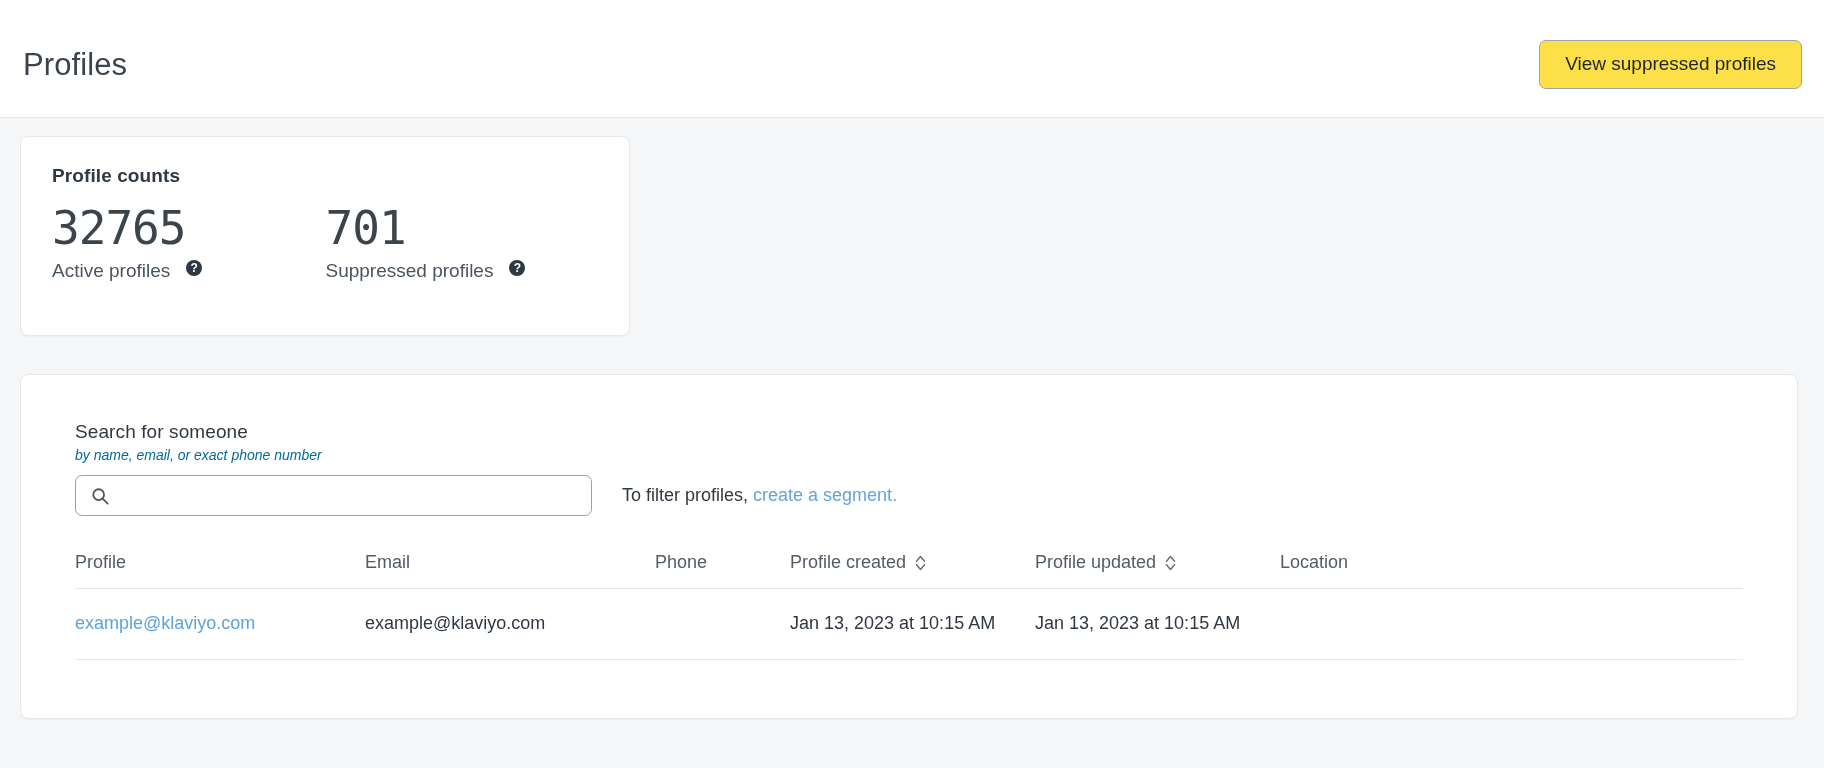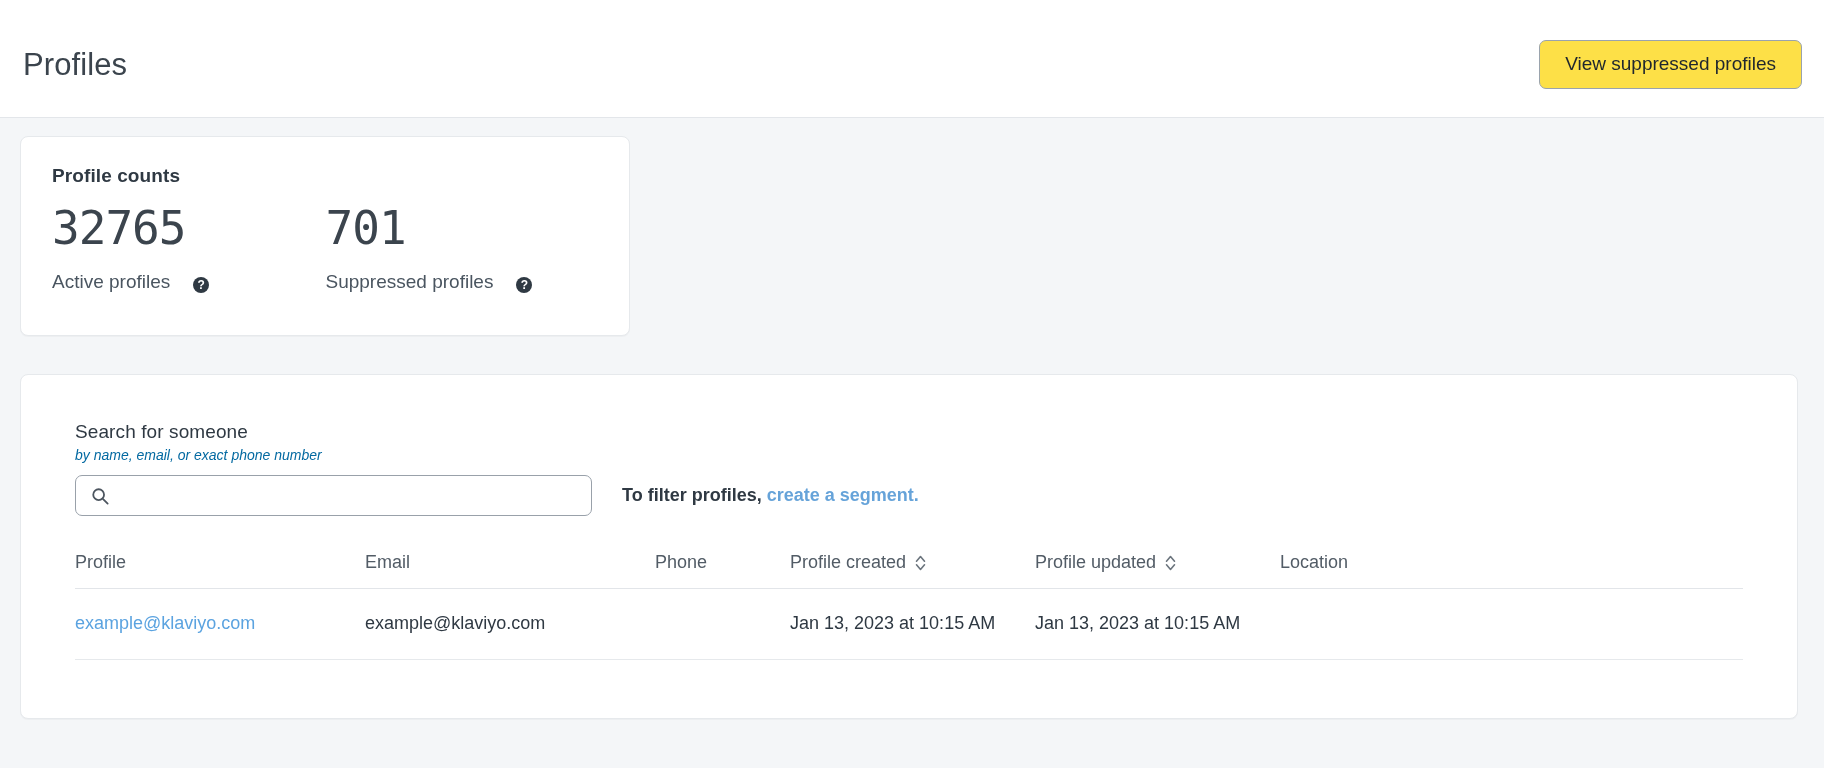--- a/index.html
+++ b/index.html
@@ -89,23 +89,23 @@
     font-family: "DejaVu Sans Mono", monospace;
     font-size: 46px;
     font-weight: 400;
     color: #3b444d;
     line-height: 1.1;
     letter-spacing: -1px;
   }
 
   .count-label {
     display: flex;
-    align-items: flex-end;
-    gap: 23px;
-    margin-top: 17px;
+    align-items: flex-start;
+    gap: 16px;
+    margin-top: 6px;
     font-size: 19px;
     color: #4a5560;
   }
 
   .help-icon {
     display: inline-flex;
     width: 16px;
     height: 16px;
     border-radius: 50%;
     background: #2f3943;
@@ -178,21 +178,20 @@
     height: 18px;
     pointer-events: none;
     color: #4c555f;
   }
 
   .filter-text {
     margin-left: 30px;
     font-size: 18px;
     color: #2f3943;
     white-space: nowrap;
-    font-weight: bold;
   }
 
   .filter-link {
     color: #66a3d9;
     text-decoration: none;
     cursor: pointer;
   }
 
   
   .profiles-table {

